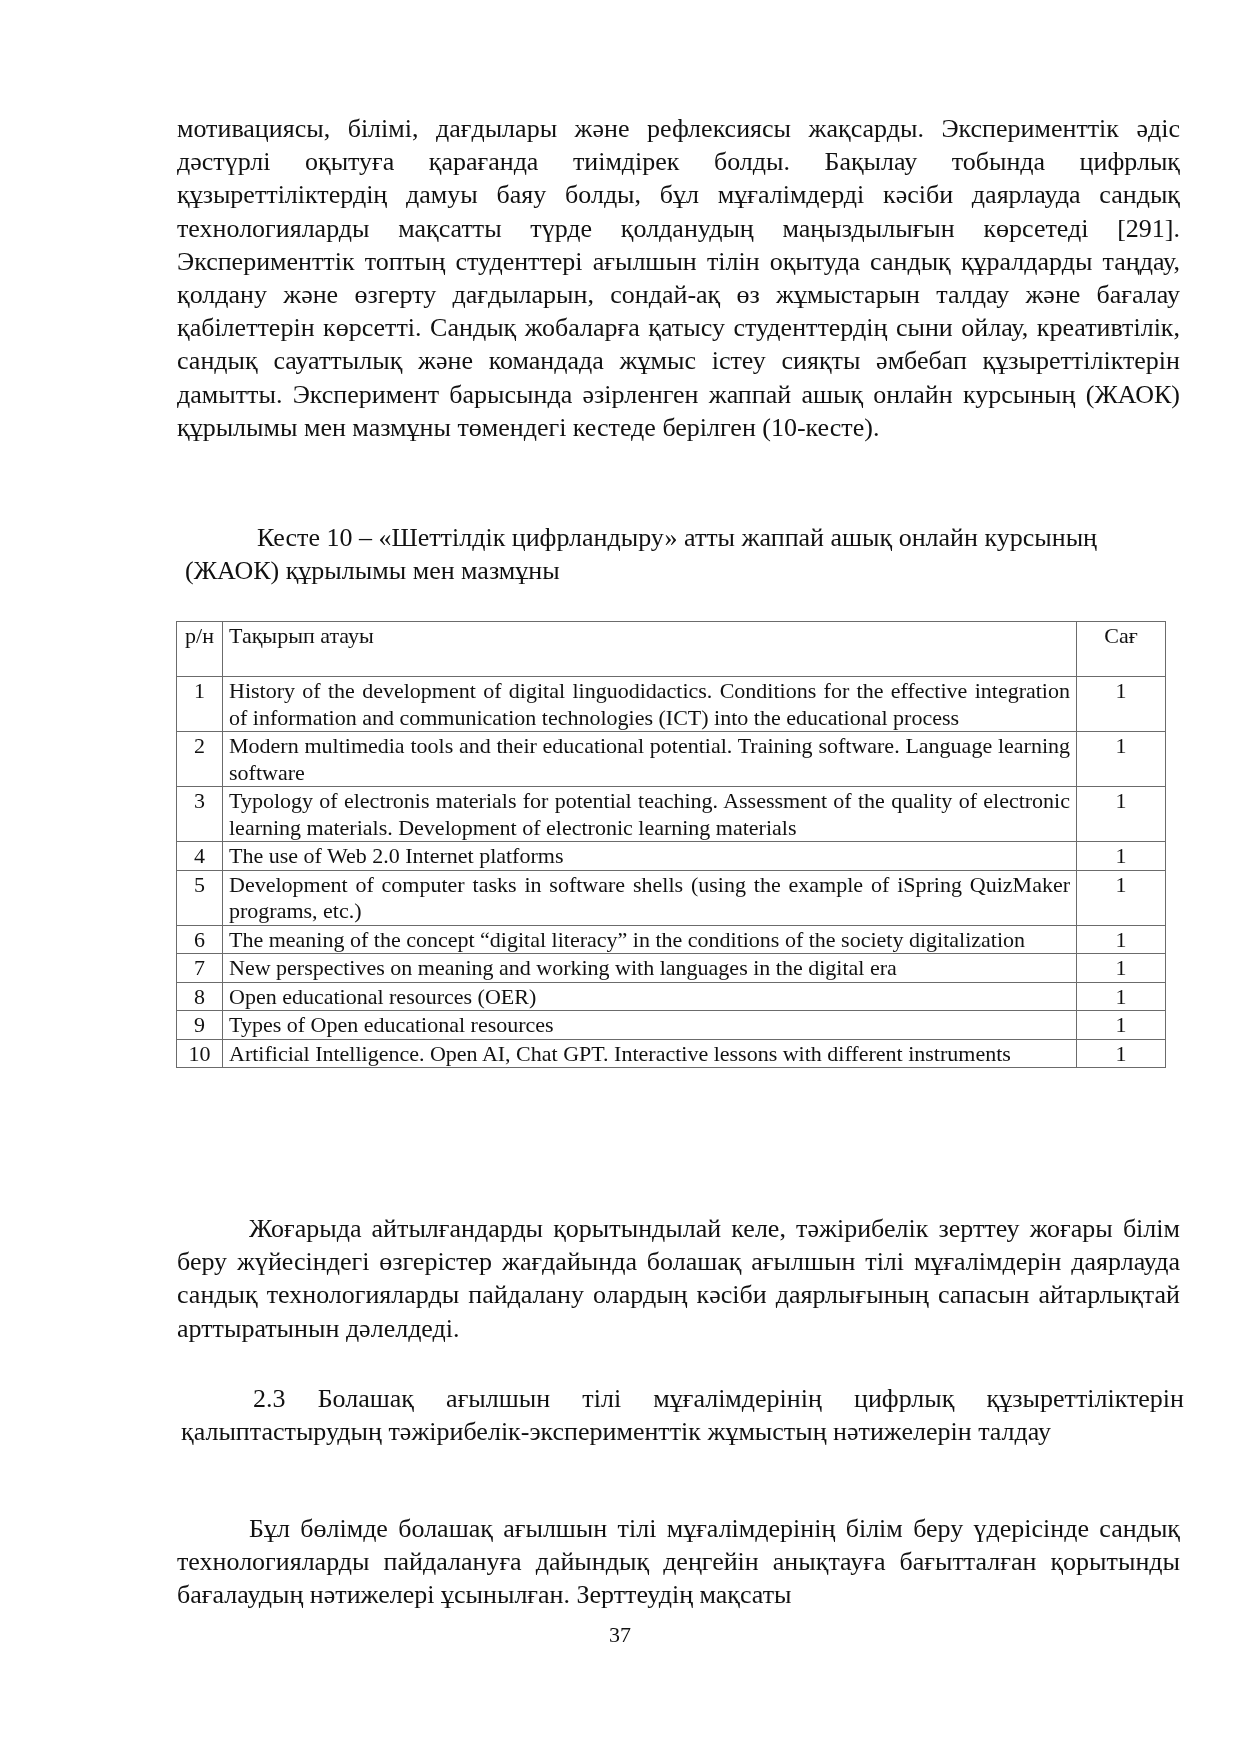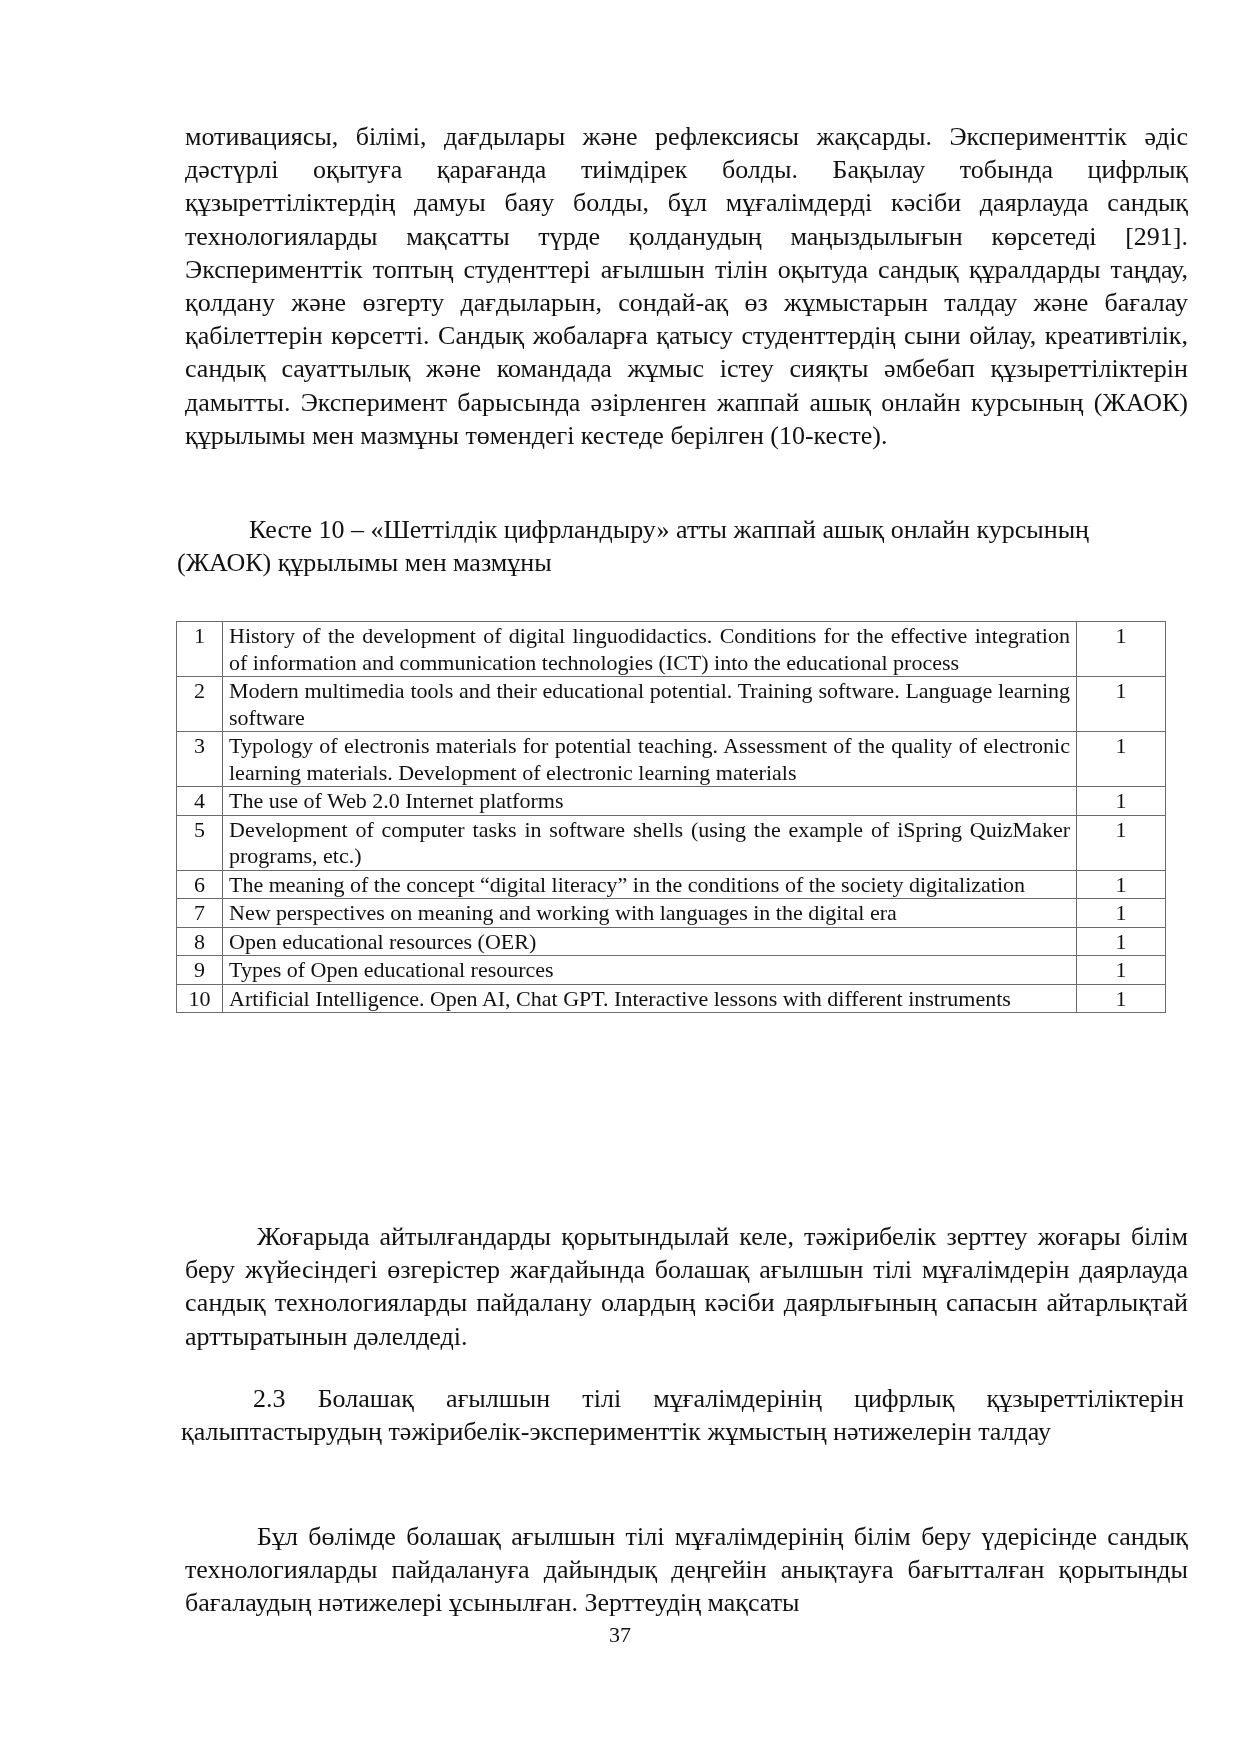--- a/index.html
+++ b/index.html
@@ -1,23 +1,23 @@
 <!DOCTYPE html>
 <html><head>
 <meta charset="utf-8">
 <style>
   html, body { margin: 0; padding: 0; background: #ffffff; }
   body { width: 1240px; height: 1755px; position: relative; overflow: hidden;
          font-family: "Liberation Serif", "DejaVu Serif", serif; color: #111111; }
   .page { position: absolute; left: 177px; top: 0; width: 1003px; }
   .para { position: absolute; left: 0; width: 1003px; font-size: 26px; line-height: 33.2px;
-          text-align: justify; margin: 8px; }
+          text-align: justify; margin: 0; }
   .indent { text-indent: 72px; }
   .caption { position: absolute; left: 0; width: 1003px; font-size: 26px; line-height: 33px;
-             text-indent: 72px; margin: 0; }
+             text-indent: 72px; margin: 8px; }
   .heading { position: absolute; left: 0; width: 1003px; font-size: 26px; line-height: 33px;
              text-indent: 72px; text-align: justify; margin: 4px; font-weight: normal; }
   table.course { position: absolute; left: -1px; top: 621px; width: 990px;
                  border-collapse: collapse; font-size: 22px; line-height: 26.5px; }
   table.course td, table.course th { border: 1.5px solid #6b6b6b; vertical-align: top;
                  padding: 1px 6px 0 6px; font-weight: normal; }
   table.course .c-num { width: 37px; text-align: center; padding: 1px 4px 0 4px; }
   table.course .c-title { text-align: justify; }
   table.course .c-hours { width: 76px; text-align: center; }
   table.course th.c-title { text-align: left; }
@@ -29,20 +29,25 @@
 <body>
 
 <div class="page">
 
   <p class="para" style="top:112px;">мотивациясы, білімі, дағдылары және рефлексиясы жақсарды. Эксперименттік әдіс дәстүрлі оқытуға қарағанда тиімдірек болды. Бақылау тобында цифрлық құзыреттіліктердің дамуы баяу болды, бұл мұғалімдерді кәсіби даярлауда сандық технологияларды мақсатты түрде қолданудың маңыздылығын көрсетеді [291]. Эксперименттік топтың студенттері ағылшын тілін оқытуда сандық құралдарды таңдау, қолдану және өзгерту дағдыларын, сондай-ақ өз жұмыстарын талдау және бағалау қабілеттерін көрсетті. Сандық жобаларға қатысу студенттердің сыни ойлау, креативтілік, сандық сауаттылық және командада жұмыс істеу сияқты әмбебап құзыреттіліктерін дамытты. Эксперимент барысында әзірленген жаппай ашық онлайн курсының (ЖАОК) құрылымы мен мазмұны төмендегі кестеде берілген  (10-кесте).</p>
 
   <p class="caption" style="top:513px;">Кесте 10 – «Шеттілдік цифрландыру» атты  жаппай ашық онлайн курсының (ЖАОК) құрылымы мен мазмұны</p>
 
   <table class="course">
     <tbody>
+        <tr class="head">
+      <th class="c-num">р/н</th>
+      <th class="c-title">Тақырып атауы</th>
+      <th class="c-hours">Сағ</th>
+    </tr>
     <tr>
       <td class="c-num">1</td>
       <td class="c-title">History of the development of digital linguodidactics. Conditions for the effective integration of information and communication technologies (ICT) into the educational process</td>
       <td class="c-hours">1</td>
     </tr>
     <tr>
       <td class="c-num">2</td>
       <td class="c-title">Modern multimedia tools and their educational potential. Training software. Language learning software</td>
       <td class="c-hours">1</td>
     </tr>

